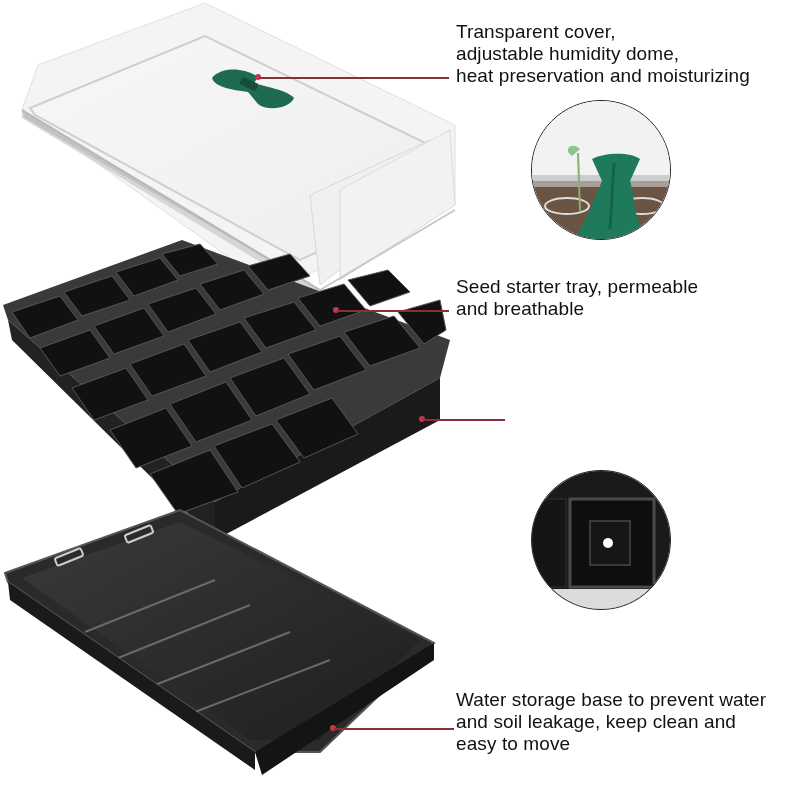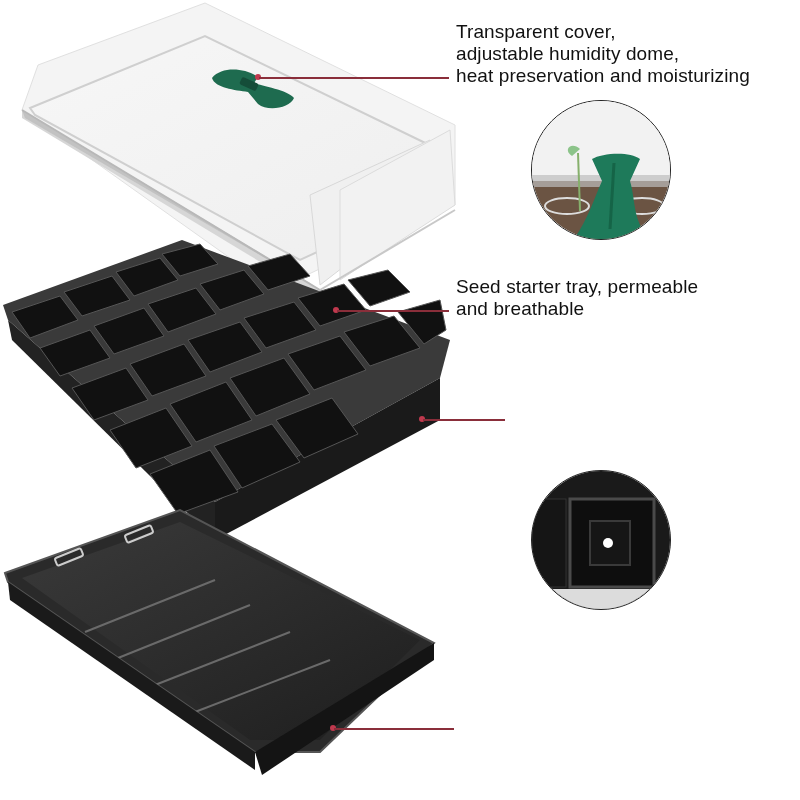--- a/index.html
+++ b/index.html
@@ -148,13 +148,16 @@
   <div class="leader" style="left:423px;top:419px;width:82px;"></div>
 
   <div class="dot" style="left:330px;top:725px;"></div>
   <div class="leader" style="left:334px;top:728px;width:120px;"></div>
 
   <div class="label" style="left:456px;top:21px;">Transparent cover,
 adjustable humidity dome,
 heat preservation and moisturizing</div>
   <div class="label" style="left:456px;top:276px;">Seed starter tray, permeable
 and breathable</div>
+  <div class="label" style="left:456px;top:689px;">Water storage base to prevent water
+and soil leakage, keep clean and
+easy to move</div>
 </div>
 
 </body></html>

